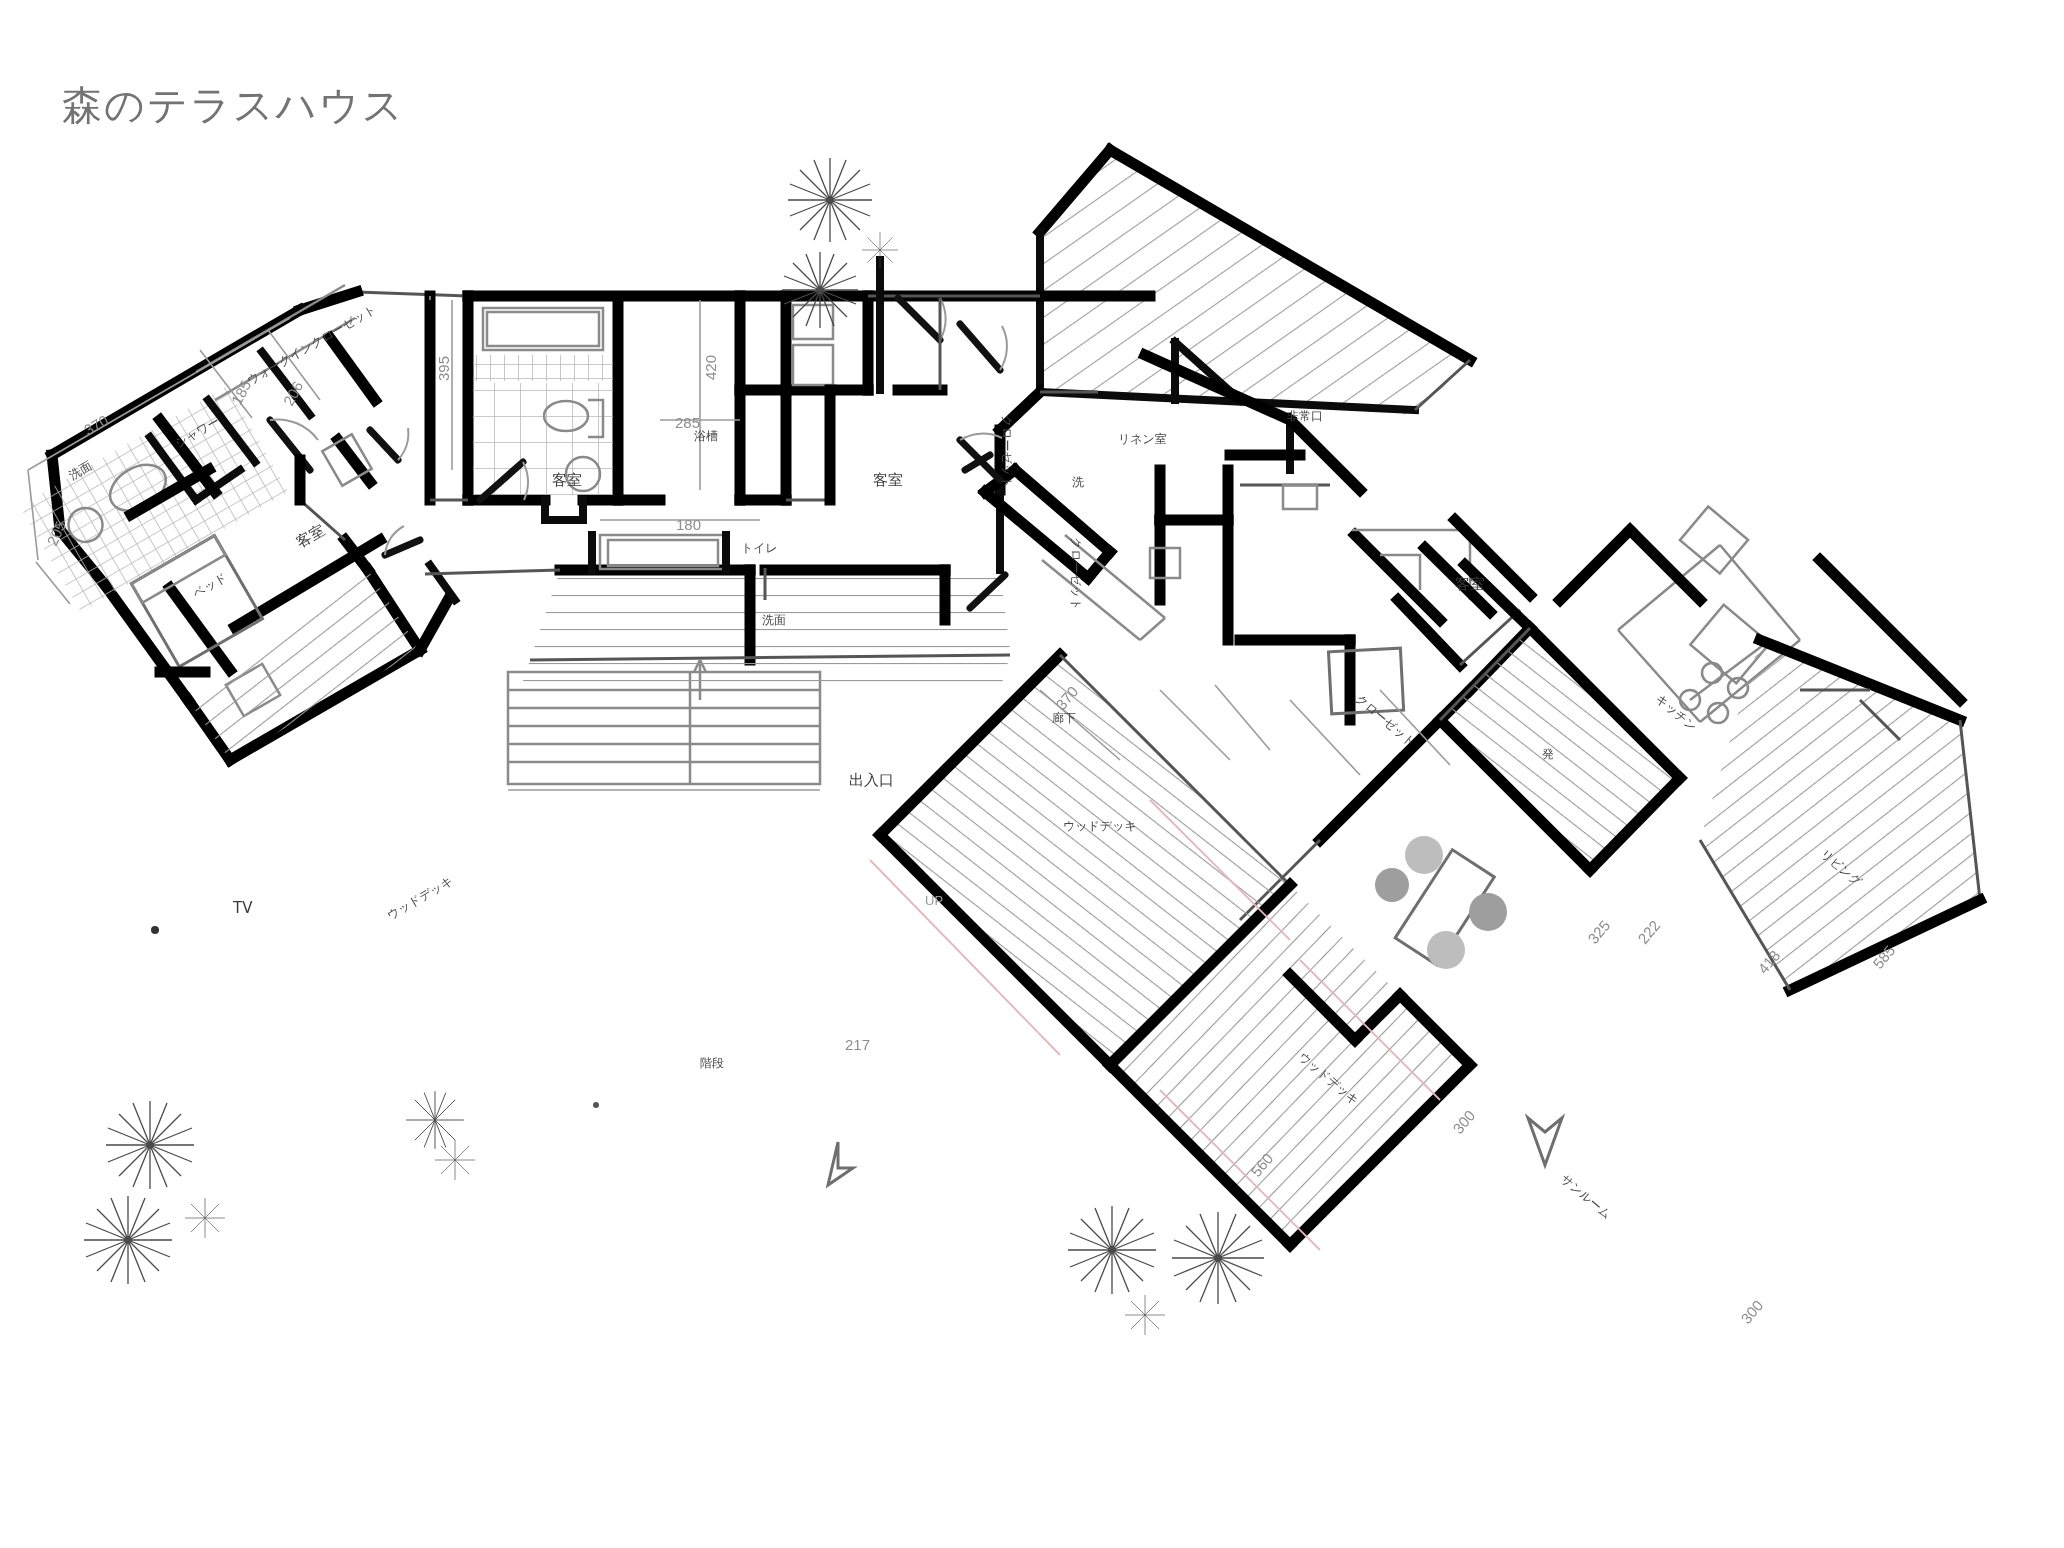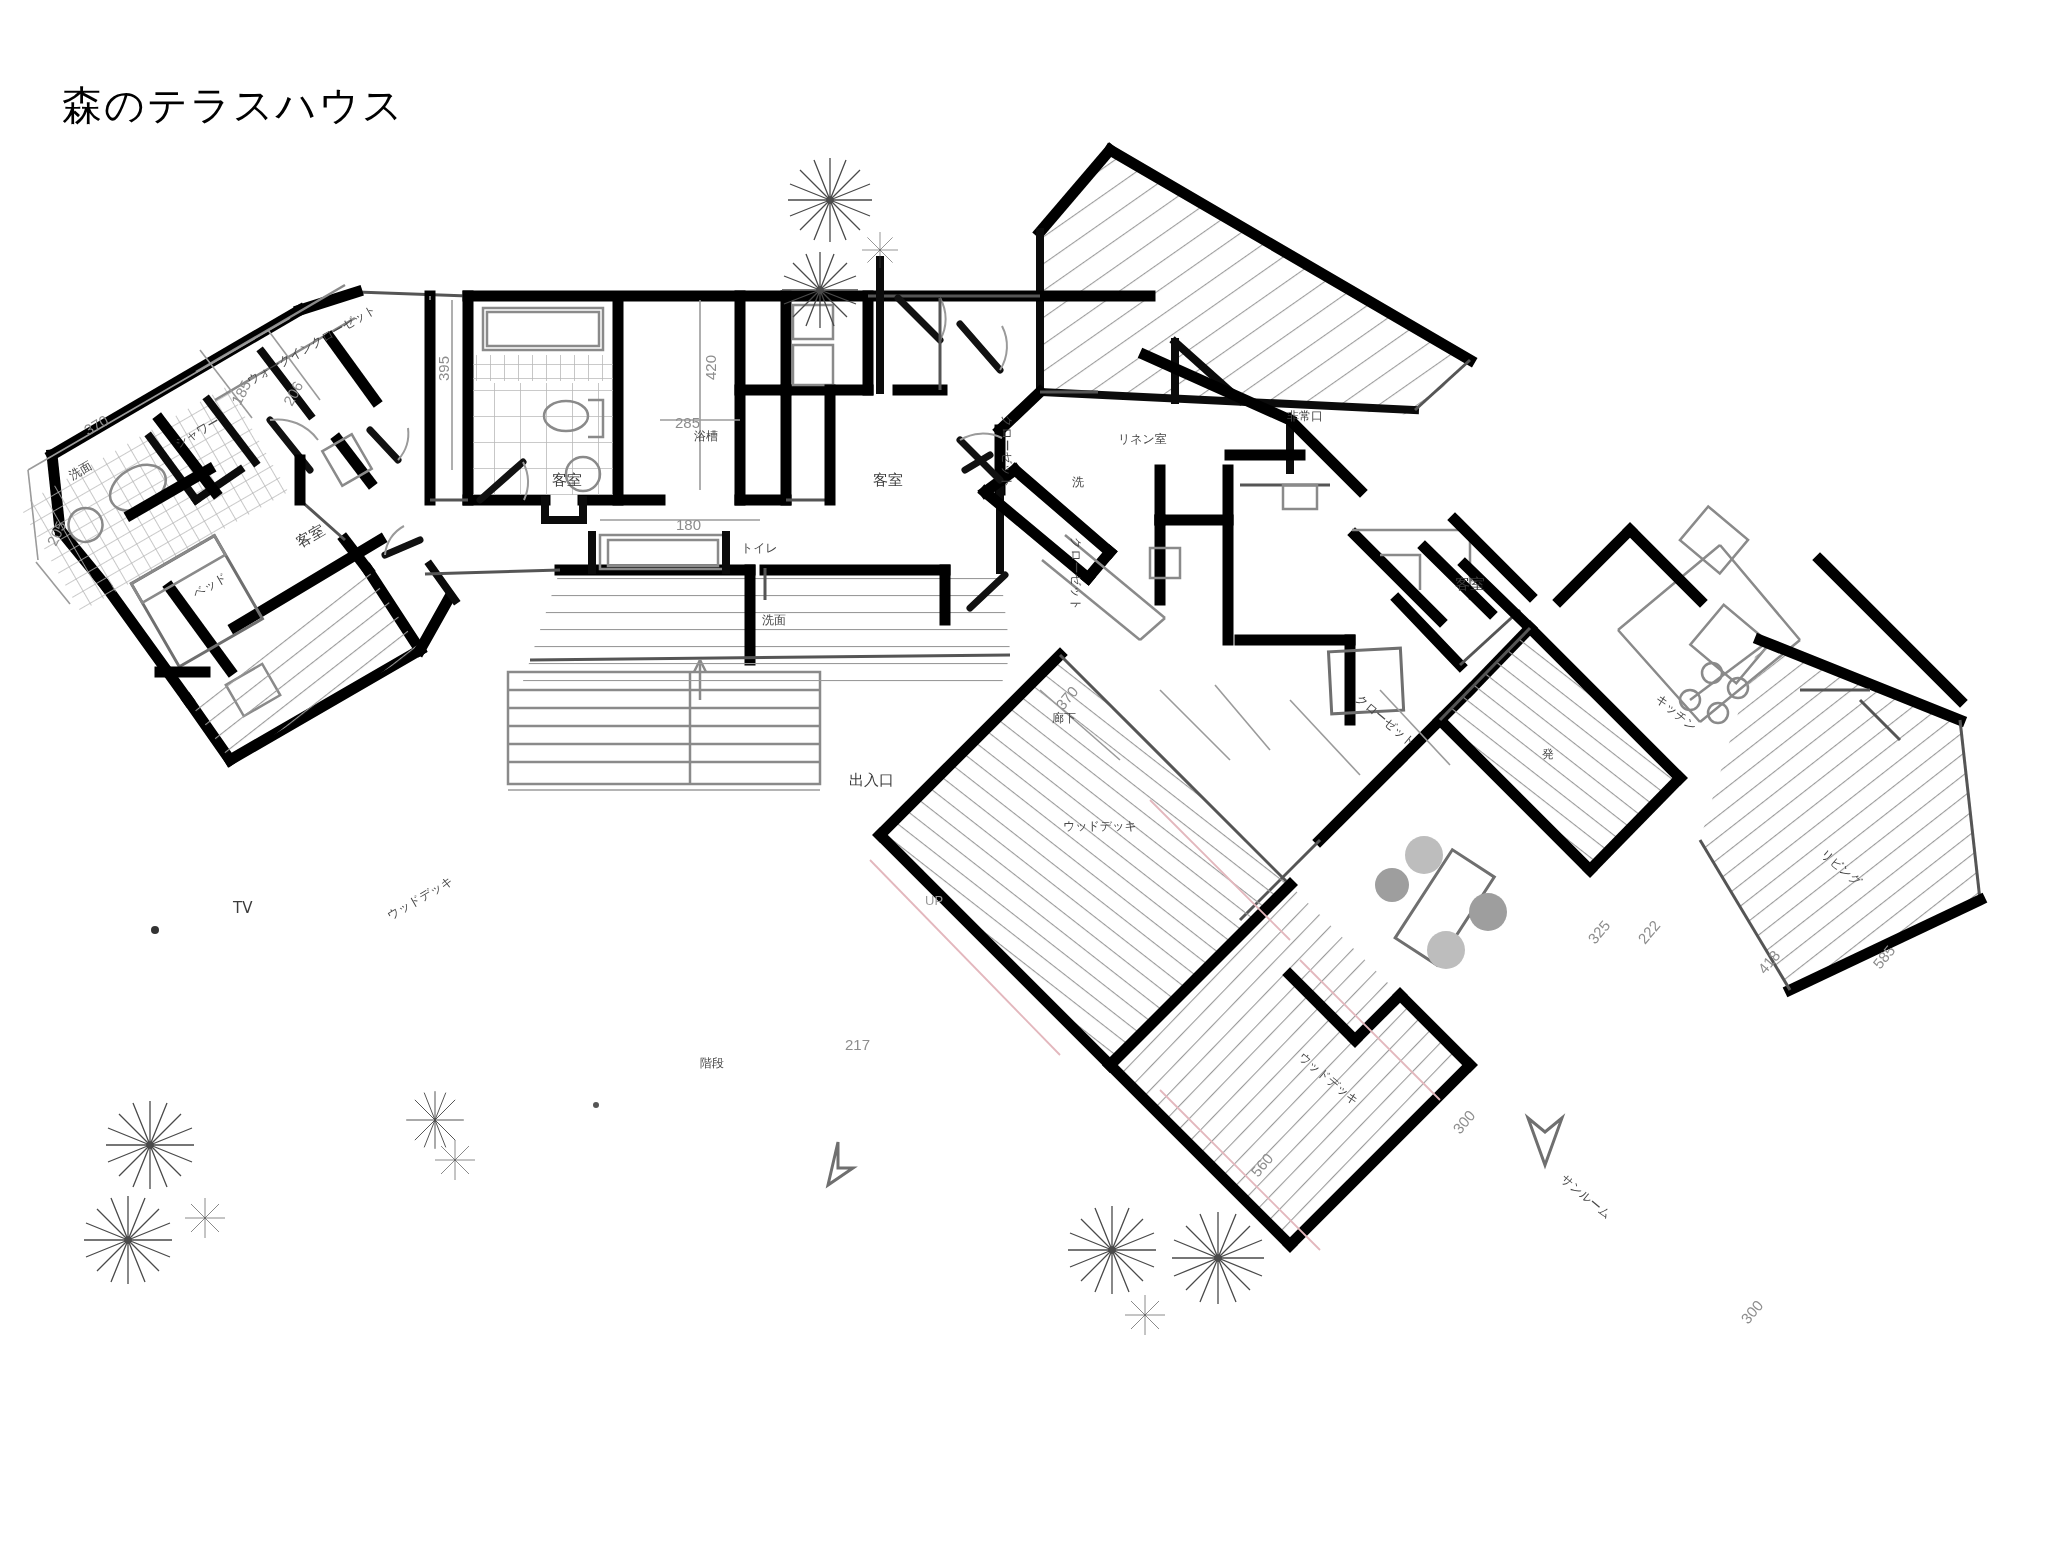--- a/index.html
+++ b/index.html
@@ -1,20 +1,20 @@
 <!DOCTYPE html>
 <html><head>
 <meta charset="utf-8">
 <style>
   html,body{margin:0;padding:0;background:#ffffff;}
   body{width:2064px;height:1548px;overflow:hidden;font-family:"Liberation Sans","DejaVu Sans",sans-serif;}
   #stage{position:relative;width:2064px;height:1548px;background:#fff;}
   #plan-title{
     position:absolute;left:62px;top:78px;
-    font-size:40px;letter-spacing:2px;color:#000000;
+    font-size:40px;letter-spacing:2px;color:#737373;
     font-family:"DejaVu Sans","Liberation Sans",sans-serif;
     white-space:nowrap;
   }
   svg{position:absolute;left:0;top:0;}
   .wall{stroke:#000;stroke-width:11;fill:none;stroke-linecap:square;}
   .wall-med{stroke:#0b0b0b;stroke-width:8;fill:none;stroke-linecap:square;}
   .wall-thin{stroke:#555;stroke-width:3;fill:none;}
   .fix{stroke:#8a8a8a;stroke-width:2.5;fill:none;}
   .fix-d{stroke:#6f6f6f;stroke-width:3;fill:none;}
   .deckline{stroke:#9a9a9a;stroke-width:2.2;fill:none;}

